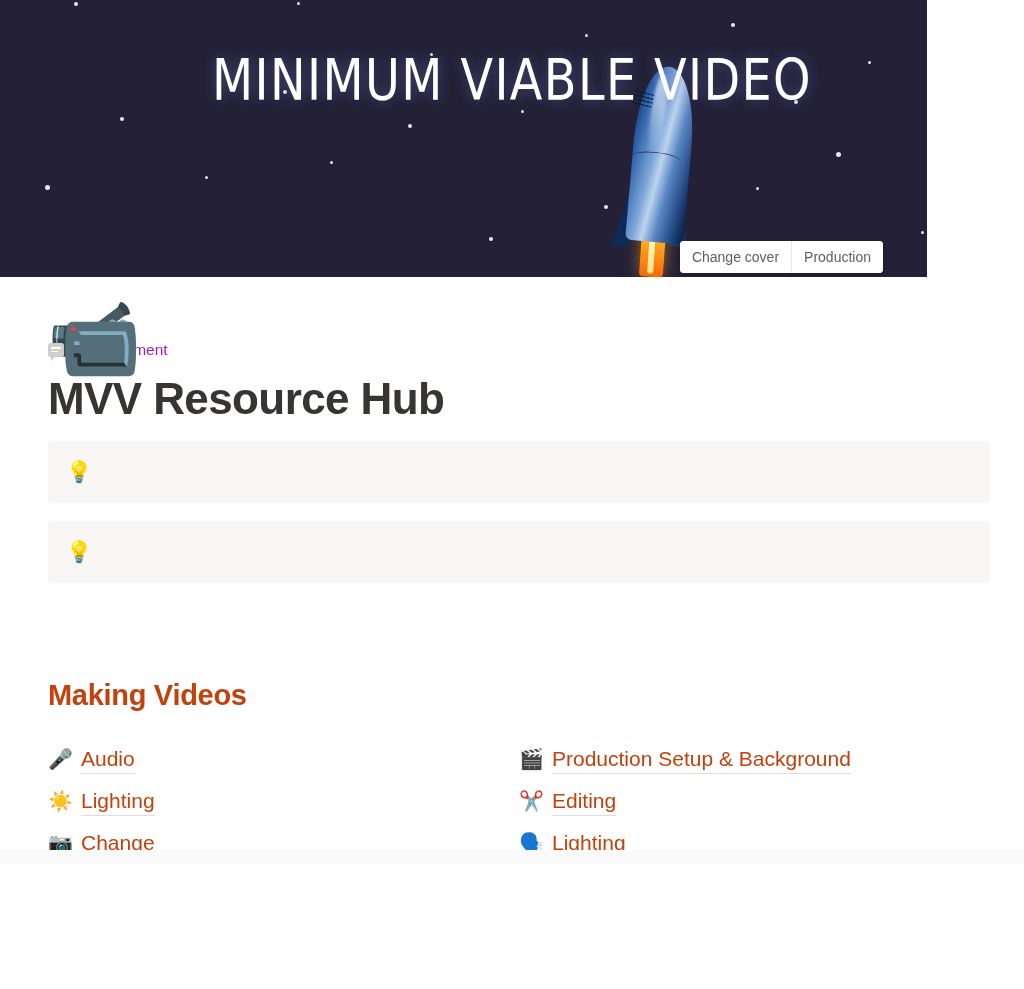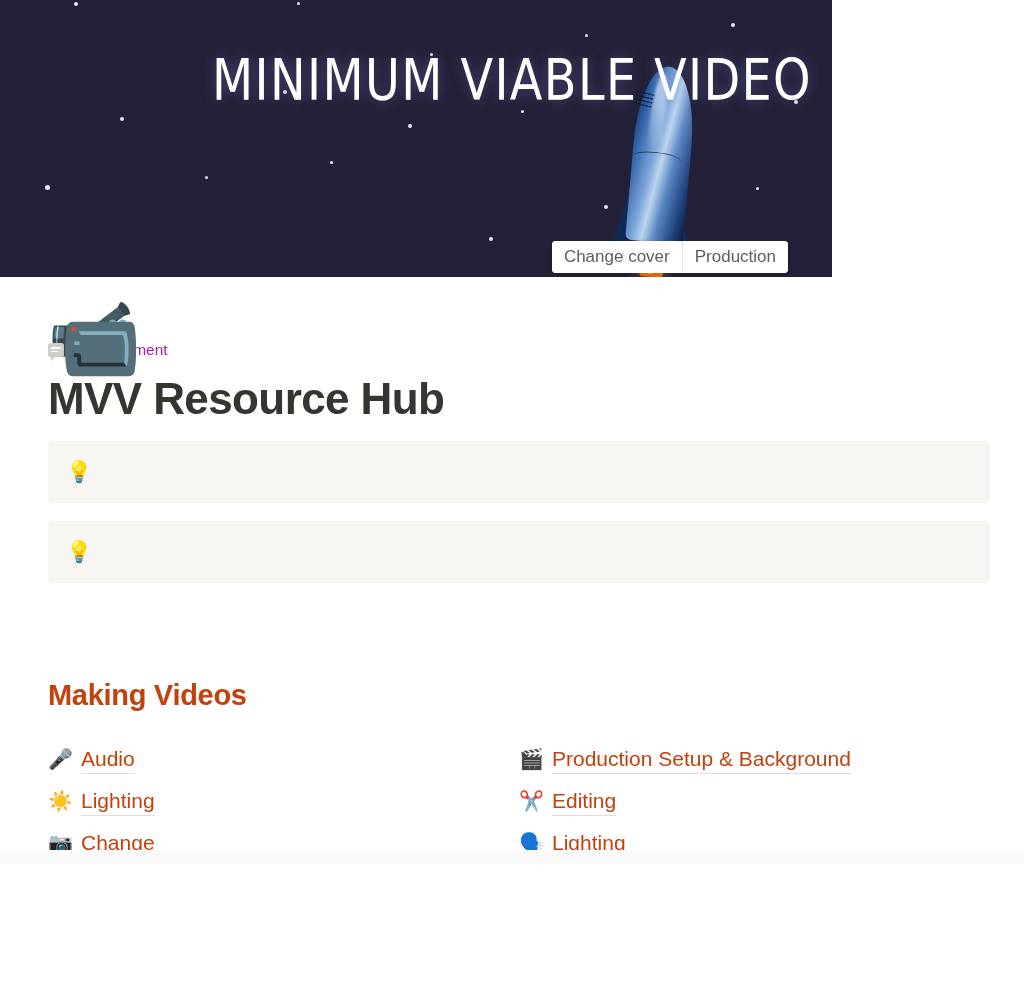--- a/index.html
+++ b/index.html
@@ -9,21 +9,21 @@
     height: 989px;
     overflow: hidden;
     background: #ffffff;
     font-family: "Liberation Sans", sans-serif;
     -webkit-font-smoothing: antialiased;
   }
 
   
   .cover {
     position: relative;
-    width: 832px;
+    width: 927px;
     height: 277px;
     background: #232037;
     overflow: hidden;
   }
   .starfield { position: absolute; inset: 0; }
   .star {
     position: absolute;
     background: #e8e6f2;
     border-radius: 50%;
     filter: blur(0.6px);
@@ -127,21 +127,21 @@
     right: 44px;
     bottom: 4px;
     display: flex;
     background: #ffffff;
     border-radius: 4px;
     box-shadow: 0 1px 4px rgba(0,0,0,.18);
     overflow: hidden;
     height: 32px;
   }
   .cover-btn {
-    font-size: 17px;
+    font-size: 14px;
     color: #5f5e5b;
     background: #ffffff;
     border: none;
     padding: 0 12px;
     height: 32px;
     line-height: 32px;
     cursor: pointer;
     font-family: "Liberation Sans", sans-serif;
     white-space: nowrap;
   }

